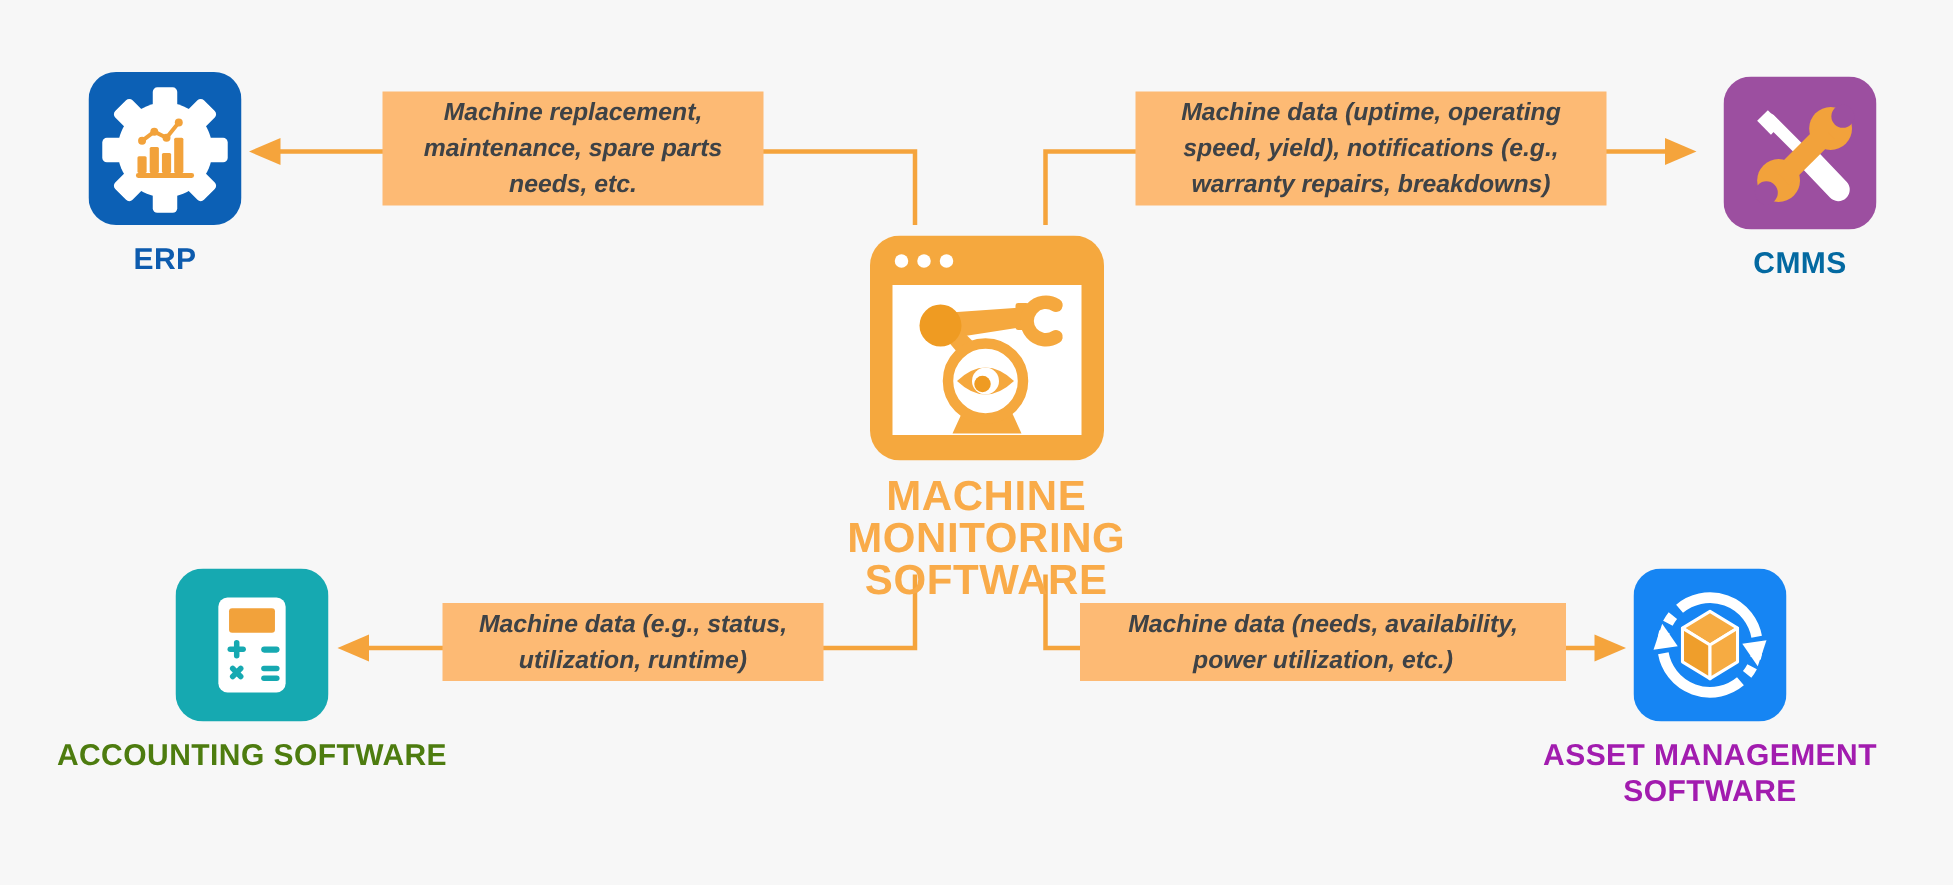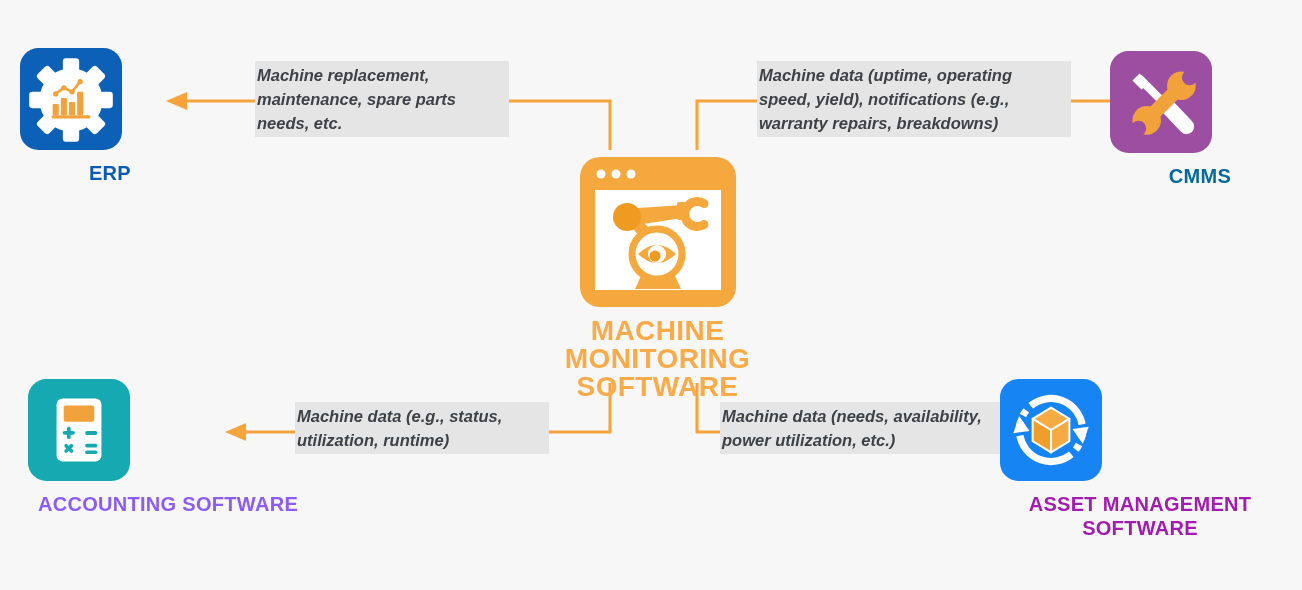--- a/index.html
+++ b/index.html
@@ -3,39 +3,39 @@
 <meta charset="utf-8">
 <style>
   html,body{margin:0;padding:0;}
   body{
     width:1302px;height:590px;position:relative;overflow:hidden;
     background:#f7f7f7;
     font-family:"Liberation Sans", sans-serif;
   }
   .stage{position:absolute;inset:0;}
   svg.connectors{position:absolute;left:0;top:0;}
-  .node{position:absolute;display:flex;flex-direction:column;}
+  .node{position:absolute;display:flex;flex-direction:column;align-items:center;}
   .node .icon-wrap{width:102px;height:102px;}
   .node .node-label{
     margin-top:11px;font-weight:800;font-size:20px;line-height:24px;
     text-align:center;letter-spacing:.3px;white-space:pre-line;
   }
   .center-node{position:absolute;display:flex;flex-direction:column;align-items:center;}
   .center-title{
     margin-top:10px;font-weight:800;font-size:28px;line-height:28px;
     color:#f9ab49;text-align:center;letter-spacing:.4px;white-space:pre-line;
   }
   .conn-label{
-    position:absolute;background:#e5e5e5;color:#3e4246;
+    position:absolute;background:#fdba74;color:#3e4246;
     font-weight:bold;font-style:italic;font-size:16.5px;line-height:24px;
-    text-align:left;white-space:pre-line;padding:2px 2px;
+    text-align:center;white-space:pre-line;padding:2px 2px;
   }
   .lbl-erp{color:#0d5bae;}
   .lbl-cmms{color:#0369a1;font-size:21px;}
-  .lbl-acct{color:#8b5cf6;font-size:21px;}
+  .lbl-acct{color:#4d7c0f;font-size:21px;}
   .lbl-asset{color:#a21caf;}
 </style>
 </head>
 <body>
 
 <div class="stage">
 
   <svg class="connectors" width="1302" height="590" viewBox="0 0 1302 590">
     <g stroke="#f5a43c" stroke-width="3" fill="none">
       <path d="M186,101 H610 V150"></path>

